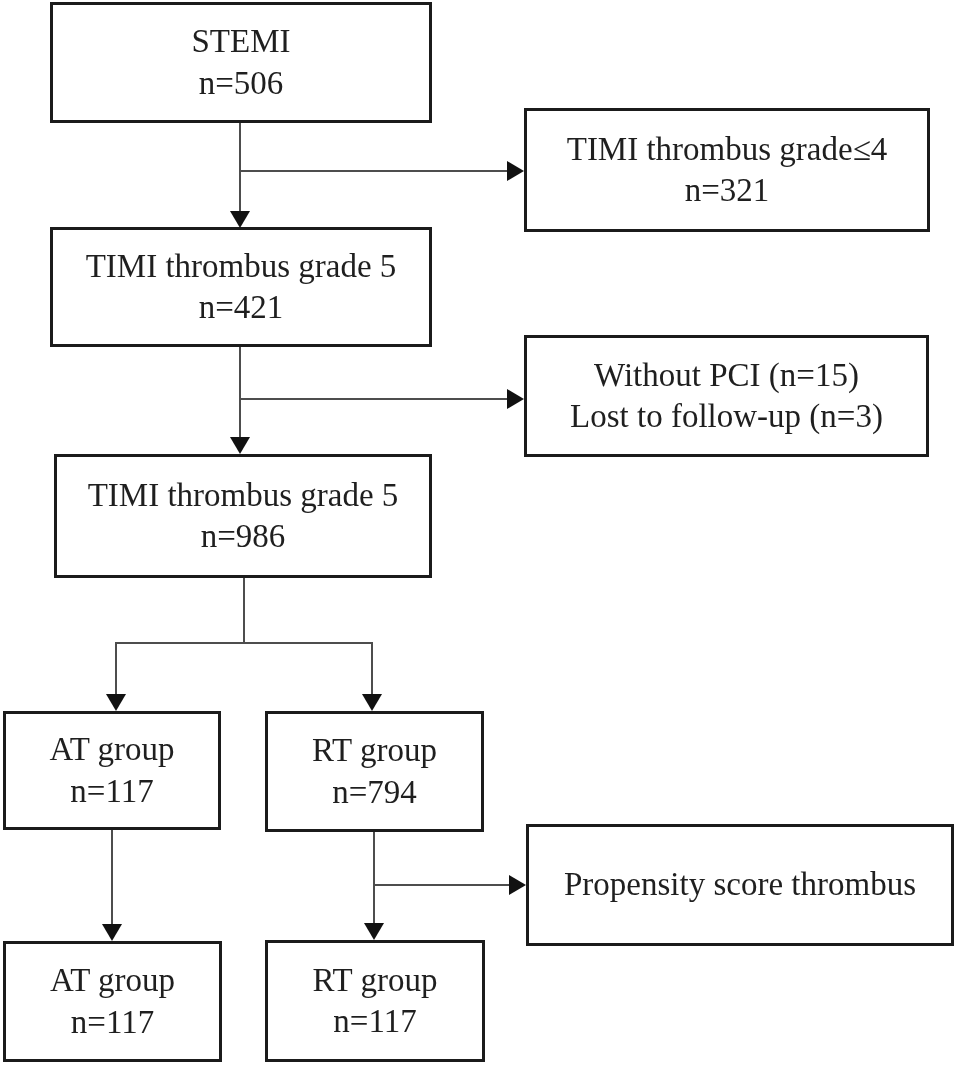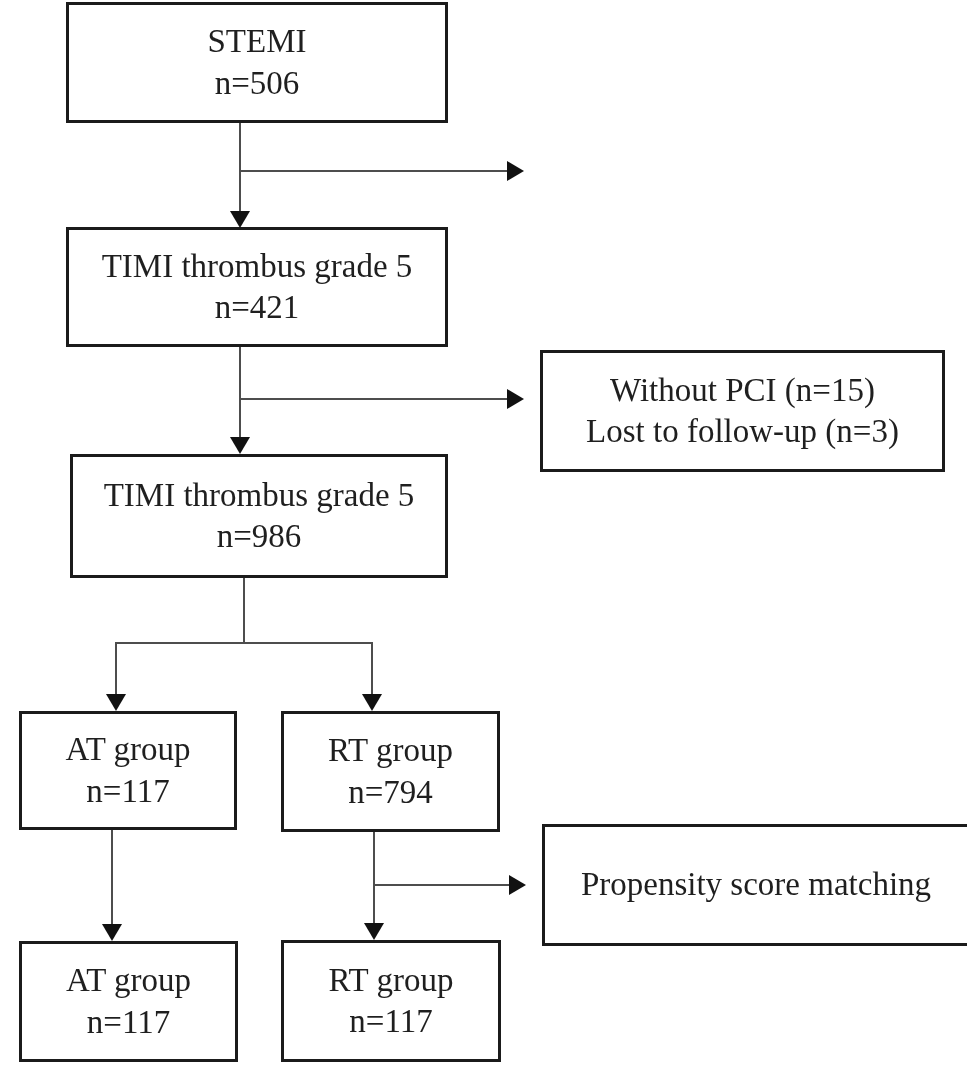--- a/index.html
+++ b/index.html
@@ -28,21 +28,20 @@
     box-sizing:border-box;
     border:3px solid var(--box-border);
     background:var(--background);
     display:flex;
     flex-direction:column;
     align-items:center;
     justify-content:center;
     text-align:center;
     font-size:33px;
     line-height:1.25;
-    margin-left:16px;
   }
   .node span{display:block;}
   .vline{
     position:absolute;
     width:2px;
     background:var(--connector);
   }
   .hline{
     position:absolute;
     height:2px;
@@ -66,48 +65,52 @@
 </head>
 <body>
 
 <div class="canvas">
 
   <div class="node" style="left:50px;top:2px;width:382px;height:121px;">
     <span>STEMI</span>
     <span>n=506</span>
   </div>
 
+  <div class="node" style="left:524px;top:108px;width:406px;height:124px;">
+    <span>TIMI thrombus grade≤4</span>
+    <span>n=321</span>
+  </div>
 
   <div class="node" style="left:50px;top:227px;width:382px;height:120px;">
     <span>TIMI thrombus grade 5</span>
     <span>n=421</span>
   </div>
 
-  <div class="node" style="left:524px;top:350px;width:405px;height:122px;">
+  <div class="node" style="left:524px;top:335px;width:405px;height:122px;">
     <span>Without PCI (n=15)</span>
     <span>Lost to follow-up (n=3)</span>
   </div>
 
   <div class="node" style="left:54px;top:454px;width:378px;height:124px;">
     <span>TIMI thrombus grade 5</span>
     <span>n=986</span>
   </div>
 
   <div class="node" style="left:3px;top:711px;width:218px;height:119px;">
     <span>AT group</span>
     <span>n=117</span>
   </div>
 
   <div class="node" style="left:265px;top:711px;width:219px;height:121px;">
     <span>RT group</span>
     <span>n=794</span>
   </div>
 
   <div class="node" style="left:526px;top:824px;width:428px;height:122px;">
-    <span>Propensity score matching</span>
+    <span>Propensity score thrombus</span>
   </div>
 
   <div class="node" style="left:3px;top:941px;width:219px;height:121px;">
     <span>AT group</span>
     <span>n=117</span>
   </div>
 
   <div class="node" style="left:265px;top:940px;width:220px;height:122px;">
     <span>RT group</span>
     <span>n=117</span>

